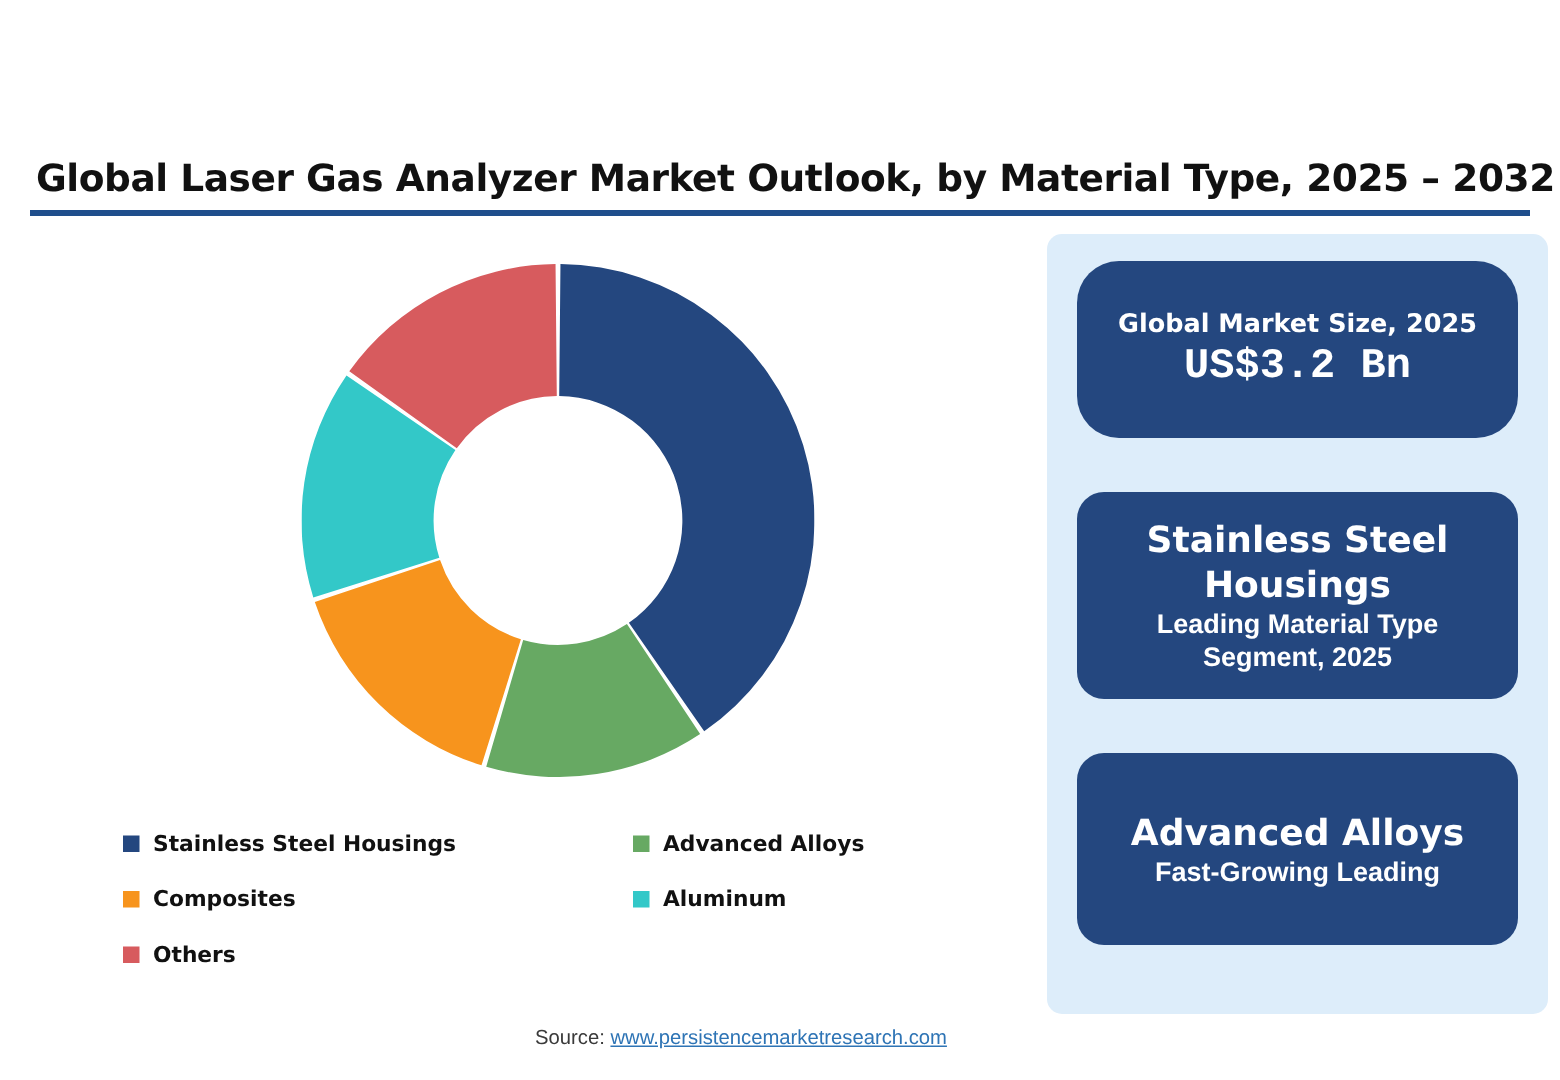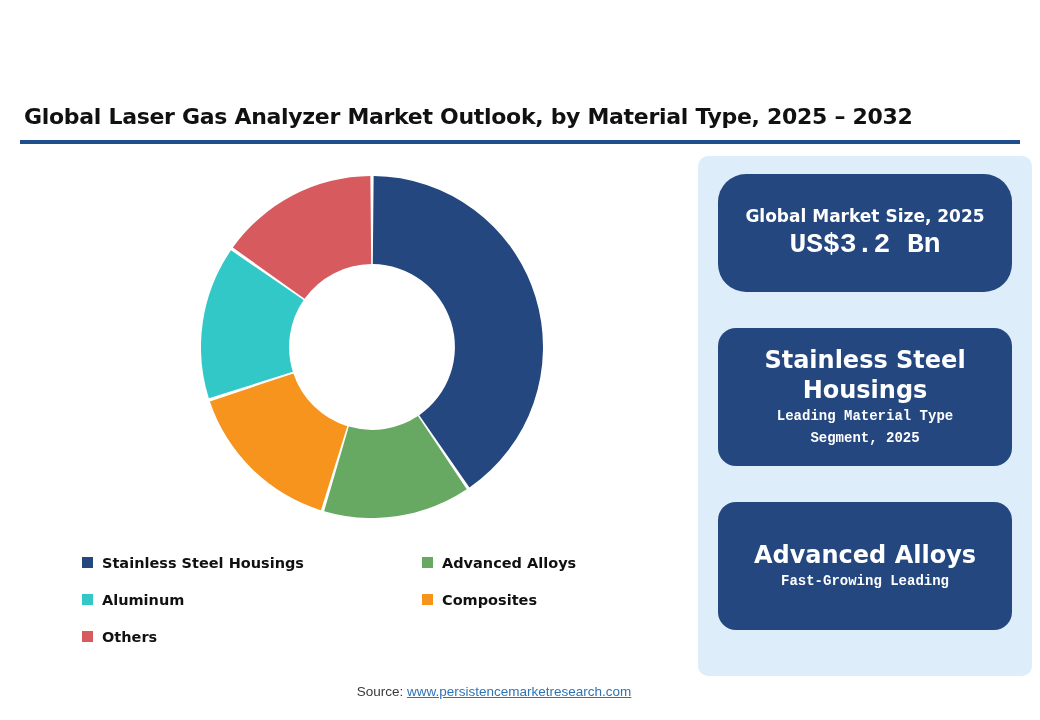--- a/index.html
+++ b/index.html
@@ -61,21 +61,21 @@
   }
 
   
   #title {
     position: absolute;
     left: 24px;
     top: 104px;
     width: 990px;
     font-family: "DejaVu Sans", sans-serif;
     font-weight: bold;
-    font-size: 22px;
+    font-size: 25px;
     color: #111111;
     letter-spacing: -0.3px;
     white-space: nowrap;
   }
   #title-rule {
     position: absolute;
     left: 20px;
     top: 140px;
     width: 1000px;
     height: 4px;
@@ -170,23 +170,23 @@
     padding: 0 6px;
   }
   .card-mid {
     font-family: "DejaVu Sans", sans-serif;
     font-weight: bold;
     font-size: 24px;
     line-height: 30px;
     padding: 0 10px;
   }
   .card-sub {
-    font-family: Liberation Mono, monospace;
-    font-weight: bold;
-    font-size: 14px;
+    font-family: Liberation Sans, sans-serif;
+    font-weight: bold;
+    font-size: 18px;
     line-height: 22px;
     padding: 0 10px;
   }
 
   
   #source {
     position: absolute;
     left: 0;
     top: 684px;
     width: 988px;
@@ -224,26 +224,26 @@
   <div id="legend">
     <div class="legend-item">
       <span class="legend-swatch" style="background: rgb(36, 71, 127);"></span>
       <span class="legend-label">Stainless Steel Housings</span>
     </div>
     <div class="legend-item">
       <span class="legend-swatch" style="background: rgb(103, 169, 99);"></span>
       <span class="legend-label">Advanced Alloys</span>
     </div>
     <div class="legend-item">
+      <span class="legend-swatch" style="background: rgb(247, 148, 29);"></span>
+      <span class="legend-label">Composites</span>
+    </div>
+    <div class="legend-item">
       <span class="legend-swatch" style="background: rgb(51, 200, 200);"></span>
       <span class="legend-label">Aluminum</span>
-    </div>
-    <div class="legend-item">
-      <span class="legend-swatch" style="background: rgb(247, 148, 29);"></span>
-      <span class="legend-label">Composites</span>
     </div>
     <div class="legend-item">
       <span class="legend-swatch" style="background: rgb(215, 91, 94);"></span>
       <span class="legend-label">Others</span>
     </div>
   </div>
 
   <div id="side-panel" style="background: rgb(221, 237, 250);">
 
     <div class="card" id="card-1" style="background: rgb(36, 71, 127);">

